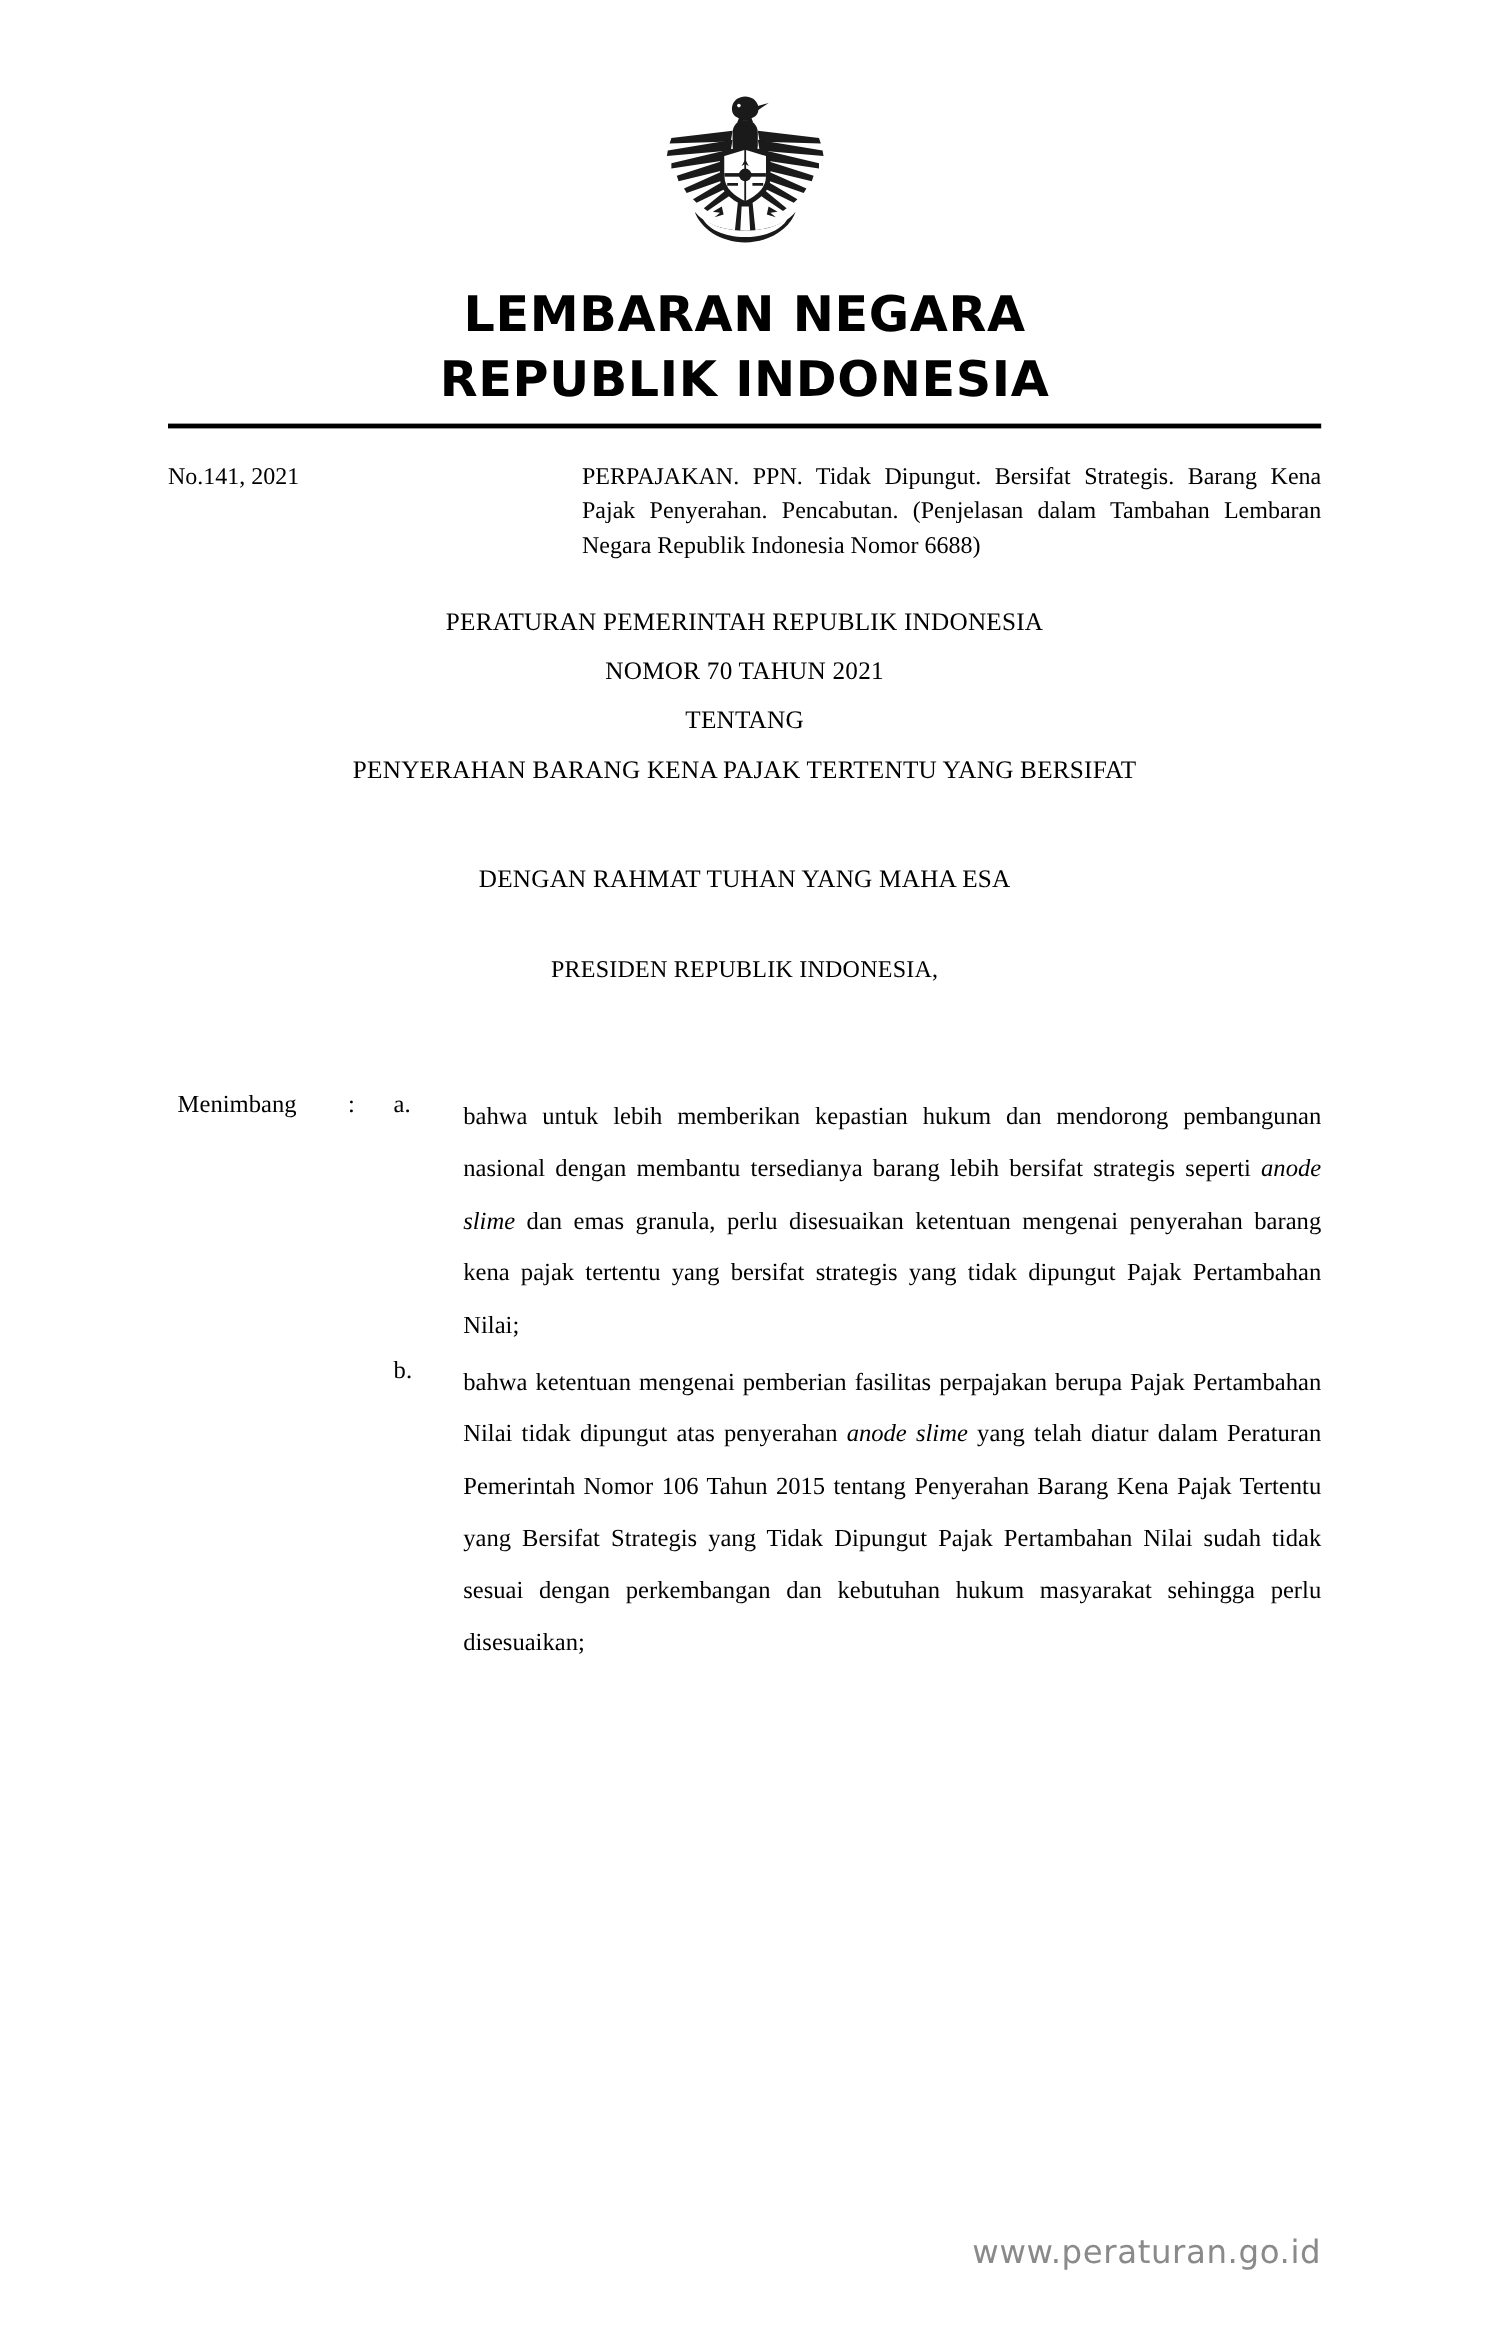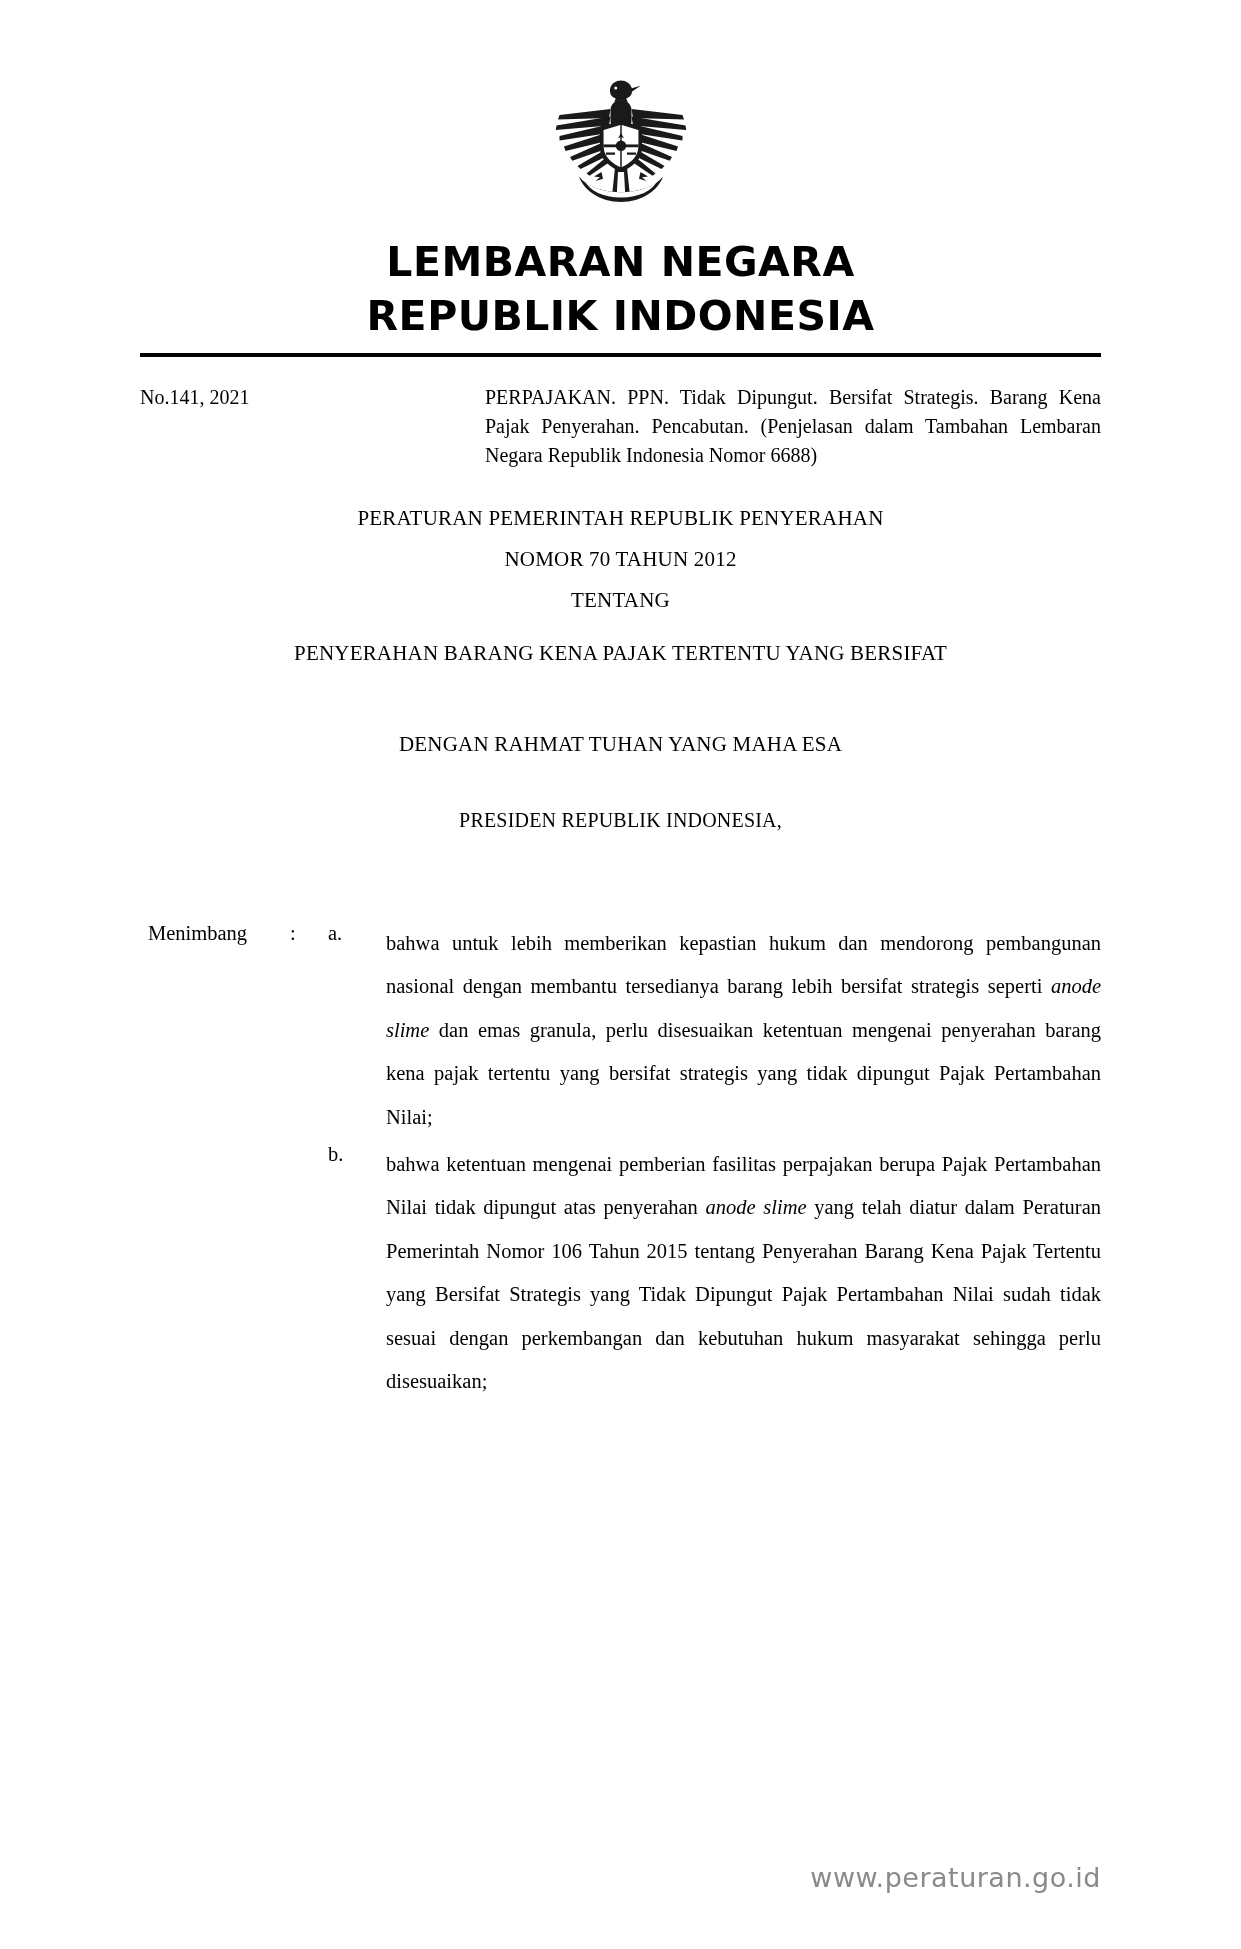--- a/index.html
+++ b/index.html
@@ -73,21 +73,21 @@
 
   
   .title-block {
     text-align: center;
     font-size: 21px;
     line-height: 1.95;
     margin-top: 28px;
     letter-spacing: 0.2px;
   }
   .title-block div { white-space: nowrap; }
-  .title-sub1 { margin-top: 12px; }
+  .title-sub1 { margin-top: 0; }
 
   .blessing {
     text-align: center;
     font-size: 21px;
     margin-top: 58px;
     letter-spacing: 0.2px;
     font-family: Liberation Serif, serif;
   }
   .president {
     text-align: center;
@@ -206,22 +206,22 @@
   </div>
 
   <hr class="rule">
 
   <div class="info-row">
     <div class="info-no">No.141, 2021</div>
     <div class="info-desc">PERPAJAKAN. PPN. Tidak Dipungut. Bersifat Strategis. Barang Kena Pajak Penyerahan. Pencabutan. (Penjelasan dalam Tambahan Lembaran Negara Republik Indonesia Nomor 6688)</div>
   </div>
 
   <div class="title-block">
-    <div>PERATURAN PEMERINTAH REPUBLIK PENYERAHAN</div>
-    <div>NOMOR 70 TAHUN 2012</div>
+    <div>PERATURAN PEMERINTAH REPUBLIK INDONESIA</div>
+    <div>NOMOR 70 TAHUN 2021</div>
     <div>TENTANG</div>
     <div class="title-sub1">PENYERAHAN BARANG KENA PAJAK TERTENTU YANG BERSIFAT</div>
   </div>
 
   <div class="blessing">DENGAN RAHMAT TUHAN YANG MAHA ESA</div>
   <div class="president">PRESIDEN REPUBLIK INDONESIA,</div>
 
   <div class="considerations">
 
     <div class="cons-row">

